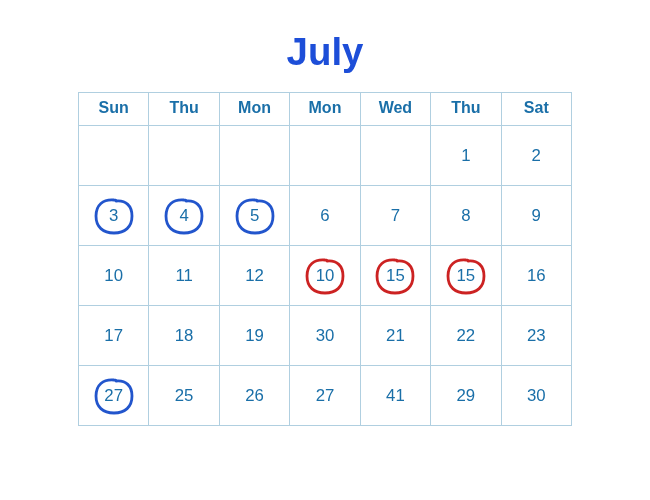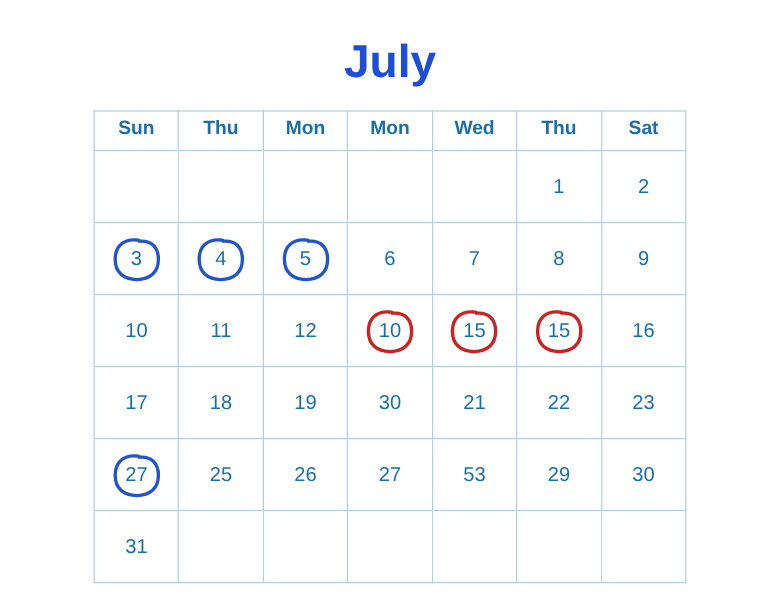--- a/index.html
+++ b/index.html
@@ -200,34 +200,23 @@
         <td><div class="cell-inner">
             <span>25</span>
           </div></td>
         <td><div class="cell-inner">
             <span>26</span>
           </div></td>
         <td><div class="cell-inner">
             <span>27</span>
           </div></td>
         <td><div class="cell-inner">
-            <span>53</span>
+            <span>41</span>
           </div></td>
         <td><div class="cell-inner">
             <span>29</span>
           </div></td>
         <td><div class="cell-inner">
             <span>30</span>
           </div></td>
-      </tr>
-      <tr>
-        <td><div class="cell-inner">
-            <span>31</span>
-          </div></td>
-        <td class="empty"></td>
-        <td class="empty"></td>
-        <td class="empty"></td>
-        <td class="empty"></td>
-        <td class="empty"></td>
-        <td class="empty"></td>
       </tr>
     </tbody>
 </table>
 
 </body></html>

